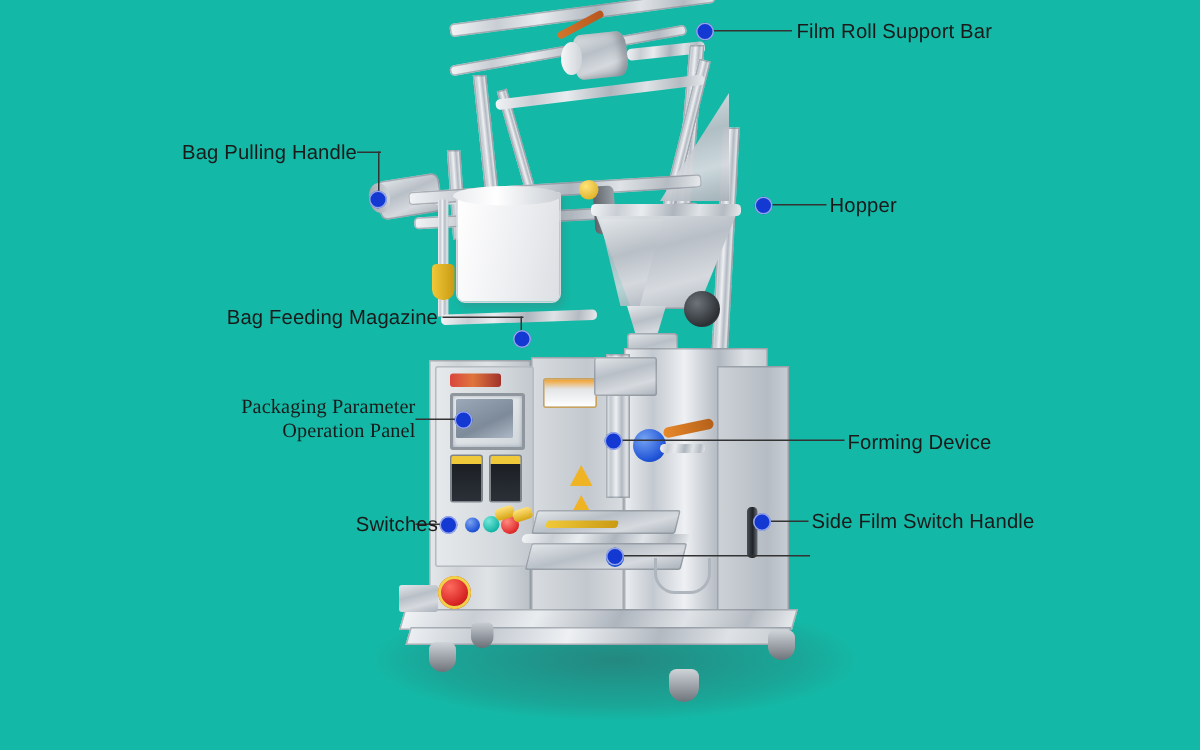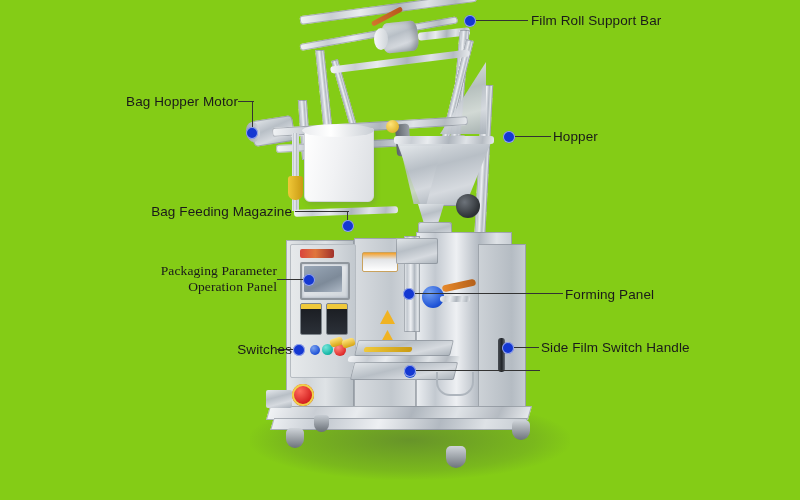--- a/index.html
+++ b/index.html
@@ -1,18 +1,18 @@
 <!DOCTYPE html>
 <html><head>
 <meta charset="utf-8">
 <style>
   html,body{margin:0;padding:0;background:#ffffff;}
   body{width:800px;height:500px;overflow:hidden;
        font-family:"Liberation Sans","DejaVu Sans",sans-serif;}
-  #stage{position:relative;width:800px;height:500px;background:#84cc16;}
+  #stage{position:relative;width:800px;height:500px;background:#14b8a6;}
 
   
   .callout{position:absolute;font-size:13.5px;color:#1a1a1a;line-height:16px;
            white-space:pre-line;letter-spacing:.1px;}
   .callout.right{text-align:left;}
   .callout.left{text-align:right;}
 
   
   .lead{position:absolute;background:#333333;}
   .lead.h{height:1.4px;}
@@ -203,29 +203,29 @@
   <div class="dot" style="left:503px;top:131px;width:12px;height:12px;"></div>
   <div class="dot" style="left:342px;top:220px;width:12px;height:12px;"></div>
   <div class="dot" style="left:303px;top:274px;width:12px;height:12px;"></div>
   <div class="dot" style="left:403px;top:288px;width:12px;height:12px;"></div>
   <div class="dot" style="left:293px;top:344px;width:12px;height:12px;"></div>
   <div class="dot" style="left:502px;top:342px;width:12px;height:12px;"></div>
   <div class="dot" style="left:404px;top:365px;width:12px;height:12px;"></div>
 
   <div class="callout right" style="left:531px;top:13px;">Film Roll Support Bar</div>
 
-  <div class="callout left" style="left:98px;top:94px;width:140px;">Bag Hopper Motor</div>
+  <div class="callout left" style="left:98px;top:94px;width:140px;">Bag Pulling Handle</div>
 
   <div class="callout right" style="left:553px;top:129px;">Hopper</div>
 
   <div class="callout left" style="left:124px;top:204px;width:168px;">Bag Feeding Magazine</div>
 
   <div class="callout left" style="left:127px;top:263px;width:150px;font-family:Liberation Serif, serif;">Packaging Parameter
 Operation Panel</div>
 
-  <div class="callout right" style="left:565px;top:287px;">Forming Panel</div>
+  <div class="callout right" style="left:565px;top:287px;">Forming Device</div>
 
   <div class="callout left" style="left:192px;top:342px;width:100px;">Switches</div>
 
   <div class="callout right" style="left:541px;top:340px;">Side Film Switch Handle</div>
 
 
 </div>
 
 </body></html>

